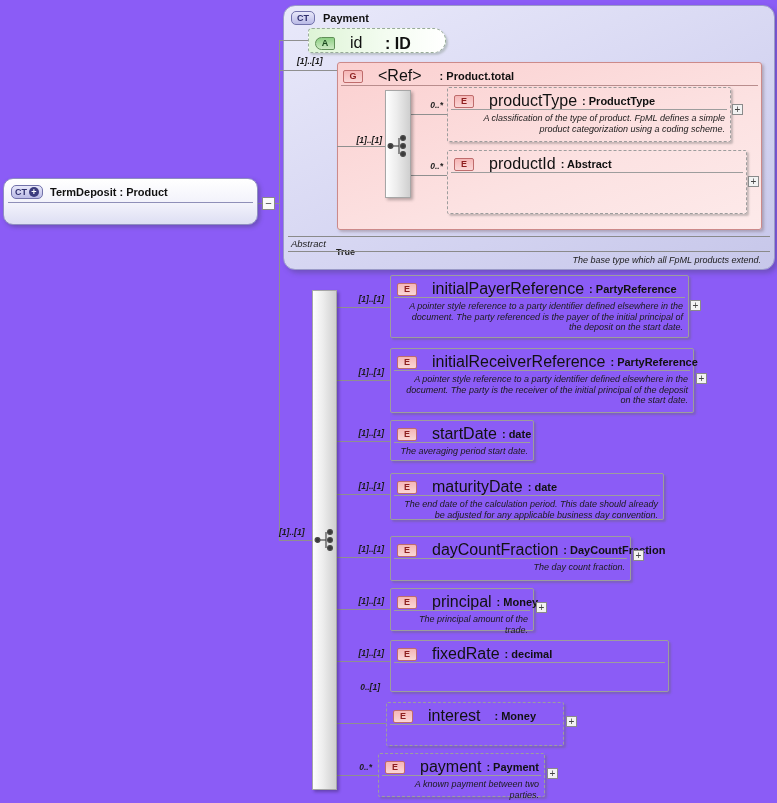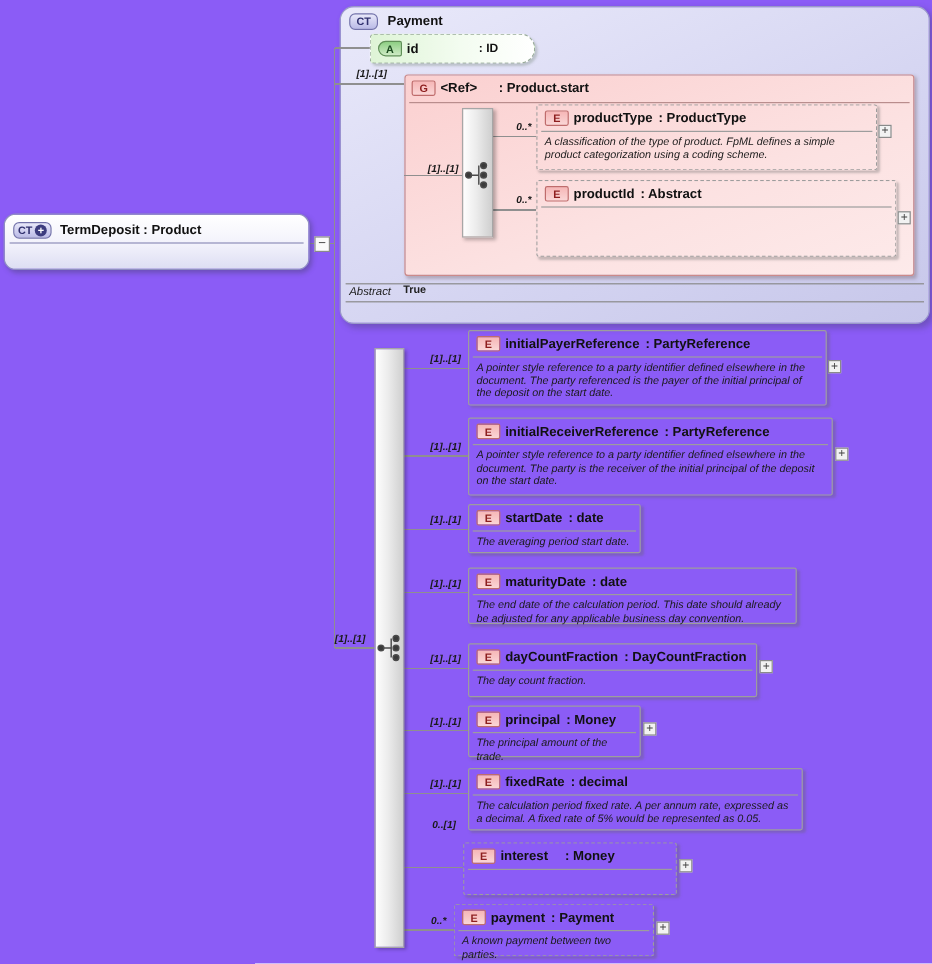--- a/index.html
+++ b/index.html
@@ -59,36 +59,36 @@
   .title { font-size:11px; font-weight:bold; color:#111; white-space:nowrap; }
 
   
   .ebox {
     position:absolute; z-index:5; border-radius:2px;
     background:linear-gradient(180deg,#f5c6c6 0%,#fade de 0%,#fadede 30%,#fdf3f3 65%,#ffffff 100%);
     border:1px solid #9d9d9d; box-shadow:2px 2px 2px rgba(100,100,100,.35);
   }
   .ebox.opt { border:1px dashed #9d9d9d; }
   .ehdr { position:absolute; left:6px; top:4px; display:flex; align-items:center; }
-  .ename { font-size:11px; font-weight:bold; color:#111; margin-left:4px; white-space:nowrap; }
+  .ename { font-size:16px; font-weight:normal; color:#111; margin-left:15px; white-space:nowrap; }
   .etype { font-size:11px; font-weight:bold; color:#111; margin-left:5px; white-space:nowrap; }
   .esep { position:absolute; left:3px; right:3px; top:21px; height:1px; background:#9d9d9d; }
   .edesc, .rdesc, .fdesc {
-    font-style:italic; font-size:9px; line-height:10.5px; color:#1a1a1a;
+    font-style:italic; font-size:9px; line-height:10.5px; color:#1a1a1a;text-align:right;
   }
   .edesc { position:absolute; left:6px; right:5px; top:25px; }
 
   
   .abox {
     position:absolute; z-index:5; border-radius:4px 13px 13px 4px;
     background:linear-gradient(90deg,#def4d6 0%,#f3fcf0 55%,#ffffff 100%);
     border:1px dashed #99ab99; box-shadow:2px 2px 2px rgba(100,120,100,.3);
   }
   .abox .ahdr { position:absolute; left:6px; top:5px; display:flex; align-items:center; }
-  .abox .atype { position:absolute; left:90px; top:6px; font-size:10px; font-weight:bold; color:#111; }
+  .abox .atype { position:absolute; left:76px; top:6px; font-size:16px; font-weight:bold; color:#111; }
 
   
   .seqbar {
     position:absolute; z-index:4;
     background:linear-gradient(90deg,#fefefe 0%,#ececec 45%,#cfcfcf 100%);
     border:1px solid #a6a6a6; box-shadow:2px 2px 3px rgba(0,0,0,.28);
   }
   .wires { position:absolute; left:0; top:0; z-index:3; }
   .seqicon { position:absolute; z-index:5; }
 
@@ -123,28 +123,29 @@
 <div class="canvas">
 
   <div class="product-frame" style="left:283px;top:5px;width:492px;height:265px">
     <div class="frame-hdr">
       <span class="badge-ct">CT</span>
       <span class="title">Payment</span>
     </div>
   </div>
   <div class="hline" style="left:288px;top:236px;width:482px"></div>
   <div class="abs-label" style="left:291px;top:238px">Abstract</div>
-  <div class="abs-value" style="left:336px;top:236px">True</div>
+  <div class="abs-value" style="left:336px;top:247px">True</div>
   <div class="hline" style="left:288px;top:251px;width:482px"></div>
+  <div class="fdesc" style="left:291px;top:255px;width:470px">The base type which all FpML products extend.</div>
 
   <div class="gbox" style="left:337px;top:62px;width:425px;height:168px">
     <div class="ghdr">
       <span class="badge-g">G</span>
       <span class="ename">&lt;Ref&gt;</span>
-      <span class="etype" style="margin-left:18px">: Product.start</span>
+      <span class="etype" style="margin-left:18px">: Product.total</span>
     </div>
     <div class="gsep"></div>
   </div>
 
   <svg class="wires" width="777" height="803">
     <g stroke="#8f8f8f" stroke-width="1" shape-rendering="crispEdges">
       <line x1="258" y1="203" x2="279" y2="203"></line>
       <line x1="279" y1="40" x2="279" y2="540"></line>
       <line x1="279" y1="40" x2="308" y2="40"></line>
       <line x1="279" y1="70" x2="337" y2="70"></line>
@@ -286,21 +287,20 @@
     <div class="edesc">The principal amount of the trade.</div>
   </div>
 
   <div class="ebox" style="left:390px;top:640px;width:279px;height:52px">
     <div class="ehdr">
         <span class="badge-e">E</span>
       <span class="ename">fixedRate</span>
       <span class="etype">: decimal</span>
       </div>
     <div class="esep"></div>
-    <div class="edesc">The calculation period fixed rate. A per annum rate, expressed as a decimal. A fixed rate of 5% would be represented as 0.05.</div>
   </div>
 
   <div class="ebox opt" style="left:386px;top:702px;width:178px;height:44px">
     <div class="ehdr">
         <span class="badge-e">E</span>
       <span class="ename">interest</span>
       <span class="etype" style="margin-left:14px">: Money</span>
       </div>
     <div class="esep"></div>
   </div>

